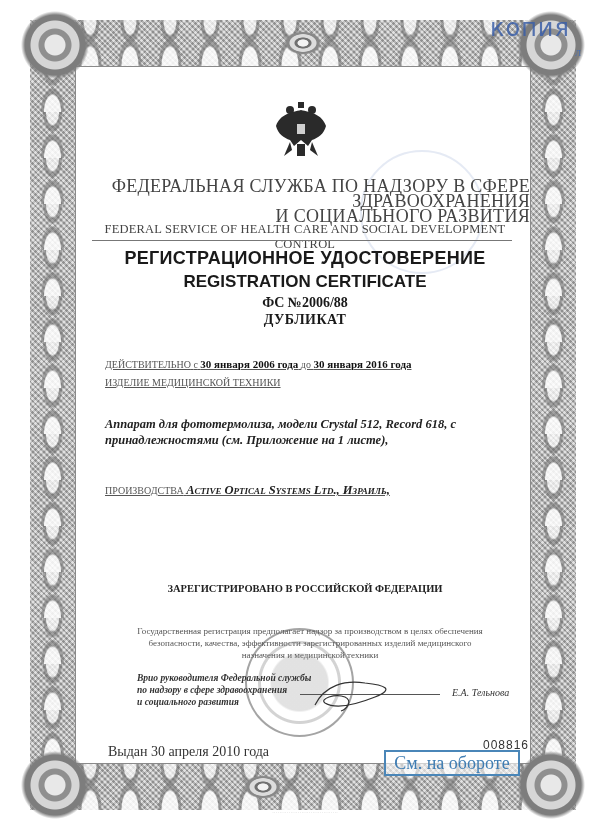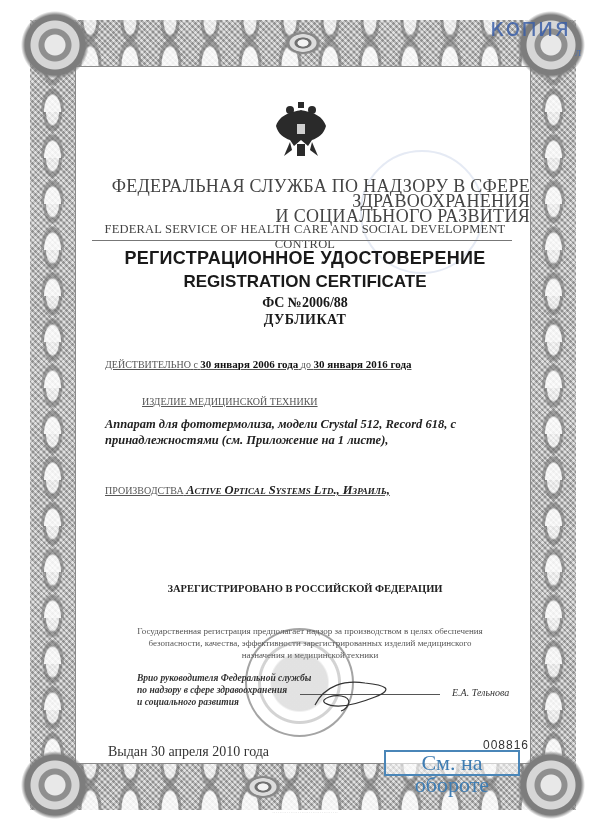--- a/index.html
+++ b/index.html
@@ -51,21 +51,21 @@
   .divider { position: absolute; left: 92px; top: 240px; width: 420px; height: 1px; background: #777; }
 
   .title-ru { top: 248px; font-family: "Liberation Sans", sans-serif; font-weight: bold; font-size: 18px; letter-spacing: 0.3px; }
   .title-en { top: 272px; font-family: "Liberation Sans", sans-serif; font-weight: bold; font-size: 17px; }
   .cert-no { top: 295px; font-weight: bold; font-size: 14px; }
   .duplicate { top: 312px; font-weight: bold; font-size: 14px; letter-spacing: 0.5px; }
 
   .field { position: absolute; left: 105px; font-size: 10px; color: #555; text-decoration: underline; }
   .field b { color: #111; font-size: 11px; }
   .validity { top: 358px; }
-  .product-label { top: 396px; font-variant: small-caps; margin-left: 37px; }
+  .product-label { top: 377px; font-variant: small-caps; }
   .product-text { position: absolute; left: 105px; top: 416px; width: 380px;
                   font-style: italic; font-weight: bold; font-size: 12.5px; line-height: 16px; color: #222; }
   .maker { top: 483px; font-variant: small-caps; }
   .maker-name { font-style: italic; font-weight: bold; font-size: 12.5px; color: #222; }
 
   .reg-ru { top: 582px; font-weight: bold; font-size: 10.5px; line-height: 13px; color: #222; }
   .reg-note { position: absolute; left: 130px; width: 360px; top: 625px; text-align: center;
               font-size: 9px; line-height: 12px; color: #555; }
 
   .signer-role { position: absolute; left: 105px; top: 672px; font-style: italic; font-weight: bold;
@@ -74,21 +74,21 @@
   .signer-name { position: absolute; left: 452px; top: 687px; font-style: italic; font-weight: normal; font-size: 10px; color: #333; text-align: center; }
 
   .seal { position: absolute; left: 245px; top: 628px; width: 105px; height: 105px; border-radius: 50%;
           border: 2px solid rgba(90,90,90,0.55);
           background: radial-gradient(circle, rgba(140,140,140,0.25) 0 28px, rgba(255,255,255,0) 30px 38px, rgba(110,110,110,0.3) 39px 41px, transparent 42px); }
   .signature { position: absolute; left: 305px; top: 675px; width: 100px; height: 40px; }
 
   .issued { position: absolute; left: 108px; top: 744px; font-size: 14px; color: #333; }
   .serial { position: absolute; left: 483px; top: 738px; font-family: "Liberation Sans", sans-serif; font-size: 12px; color: #333; letter-spacing: 1px; }
   .see-back { position: absolute; left: 384px; top: 750px; width: 132px; height: 22px;
-              border: 2px solid #4a86b8; color: #3f7db3; font-size: 22px; text-align: center; line-height: 22px;
+              border: 2px solid #4a86b8; color: #3f7db3; font-size: 18px; text-align: center; line-height: 22px;
               background: rgba(255,255,255,0.6); }
   .fineprint { position: absolute; left: 160px; top: 811px; width: 290px; font-size: 3px; color: #999; text-align: center; font-family: "Liberation Sans", sans-serif; }
 </style>
 </head>
 <body>
 
 <div class="frame">
   <div class="band top"></div>
   <div class="band bottom"></div>
   <div class="band left"></div>

